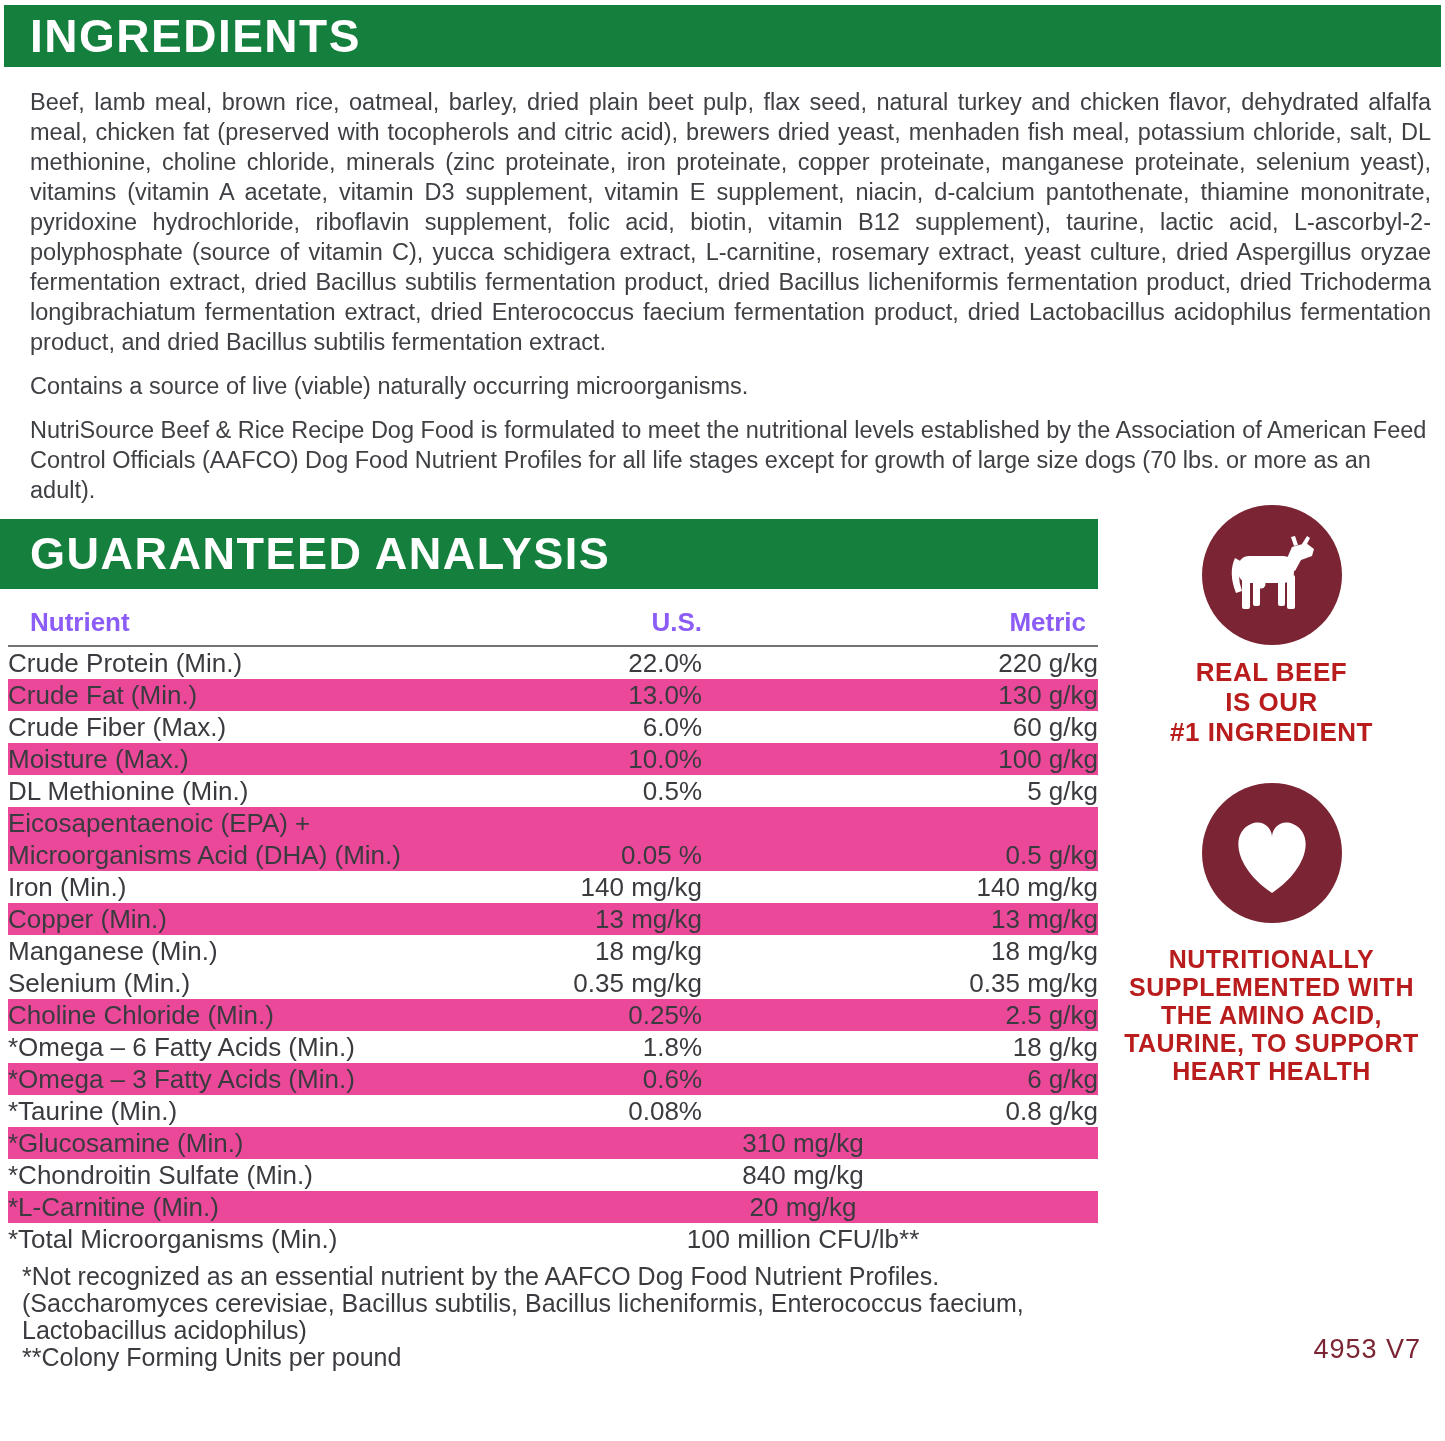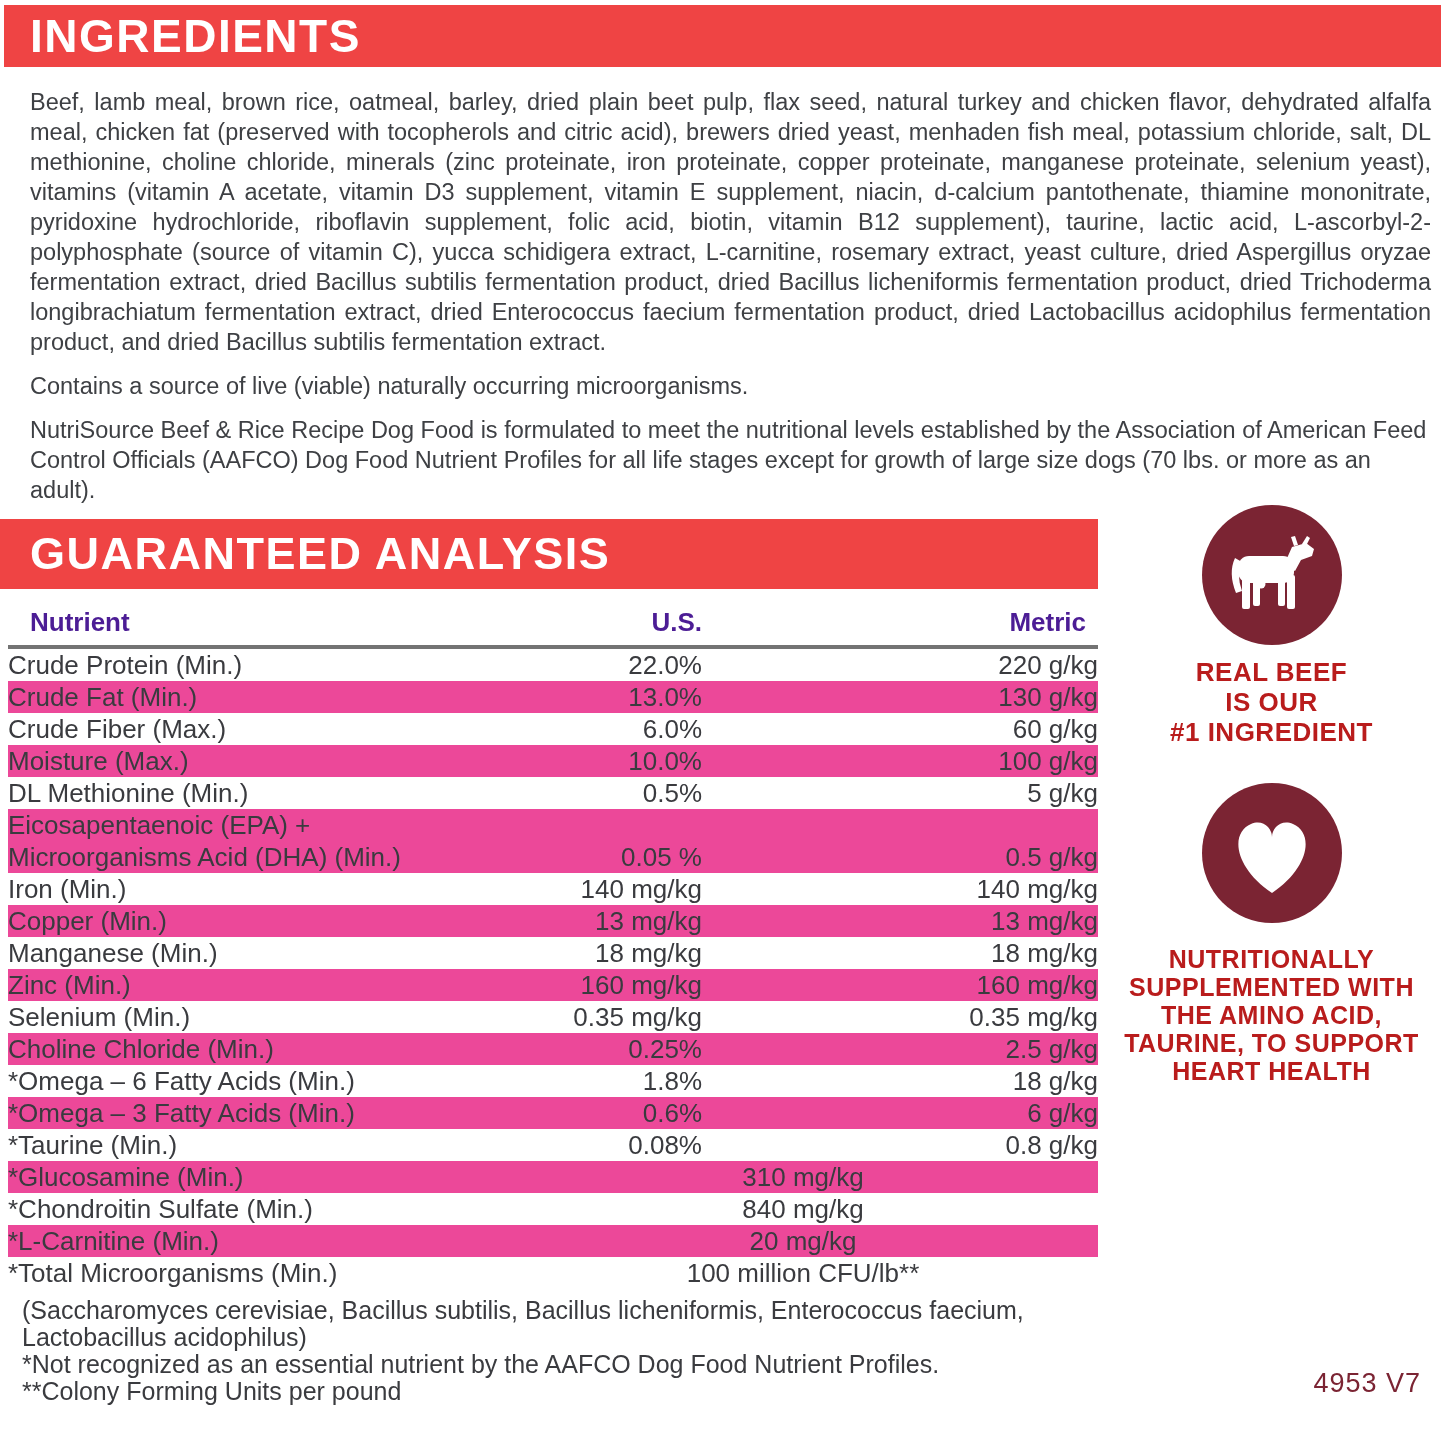--- a/index.html
+++ b/index.html
@@ -9,21 +9,21 @@
     width: 1445px;
     height: 1441px;
     overflow: hidden;
     font-family: "Liberation Sans", sans-serif;
     color: #3e4044;
   }
   .page { width: 1445px; height: 1441px; position: relative; }
 
   
   .banner {
-    background: #ef4444;
+    background: #15803d;
     color: #ffffff;
     font-weight: bold;
     display: flex;
     align-items: center;
   }
   .top-banner {
     margin: 5px 4px 0 4px;
     height: 62px;
     padding-left: 26px;
     font-size: 46px;
@@ -68,22 +68,22 @@
     table-layout: fixed;
     font-size: 26px;
     color: #3a3b3f;
   }
   table.ga col.c1 { width: 500px; }
   table.ga col.c2 { width: 194px; }
   table.ga col.c3 { width: 396px; }
   table.ga th {
     font-size: 26px;
     font-weight: bold;
-    color: #4c1d95;
-    border-bottom: 4px solid #737373;
+    color: #8b5cf6;
+    border-bottom: 2px solid #737373;
     padding: 18px 0 7px 0;
     text-align: left;
   }
   table.ga th.h-nutrient { padding-left: 22px; }
   table.ga th.h-us { text-align: right; }
   table.ga th.h-metric { text-align: right; padding-right: 12px; }
   table.ga td {
     padding: 0;
     line-height: 32px;
     vertical-align: bottom;
@@ -205,25 +205,20 @@
             <tr class="shaded">
               <td class="nutrient">Copper (Min.)</td>
               <td class="us">13 mg/kg</td>
               <td class="metric">13 mg/kg</td>
             </tr>
             <tr>
               <td class="nutrient">Manganese (Min.)</td>
               <td class="us">18 mg/kg</td>
               <td class="metric">18 mg/kg</td>
             </tr>
-            <tr class="shaded">
-              <td class="nutrient">Zinc (Min.)</td>
-              <td class="us">160 mg/kg</td>
-              <td class="metric">160 mg/kg</td>
-            </tr>
             <tr>
               <td class="nutrient">Selenium (Min.)</td>
               <td class="us">0.35 mg/kg</td>
               <td class="metric">0.35 mg/kg</td>
             </tr>
             <tr class="shaded">
               <td class="nutrient">Choline Chloride (Min.)</td>
               <td class="us">0.25%</td>
               <td class="metric">2.5 g/kg</td>
             </tr>
@@ -255,23 +250,23 @@
               <td colspan="2" class="span-val">20 mg/kg</td>
             </tr>
             <tr>
               <td class="nutrient">*Total Microorganisms (Min.)</td>
               <td colspan="2" class="span-val">100 million CFU/lb**</td>
             </tr>
           </tbody>
       </table>
 
       <div class="footnotes">
+        <p>*Not recognized as an essential nutrient by the AAFCO Dog Food Nutrient Profiles.</p>
         <p>(Saccharomyces cerevisiae, Bacillus subtilis, Bacillus licheniformis, Enterococcus faecium,
 Lactobacillus acidophilus)</p>
-        <p>*Not recognized as an essential nutrient by the AAFCO Dog Food Nutrient Profiles.</p>
         <p>**Colony Forming Units per pound</p>
       </div>
     </div>
 
     <div class="right-col">
 
       <div class="badge badge-cow">
         <svg class="circle-icon" width="140" height="140" viewBox="0 0 140 140">
           <circle cx="70" cy="70" r="70" fill="#7b2433"></circle>
           <g fill="#ffffff">

